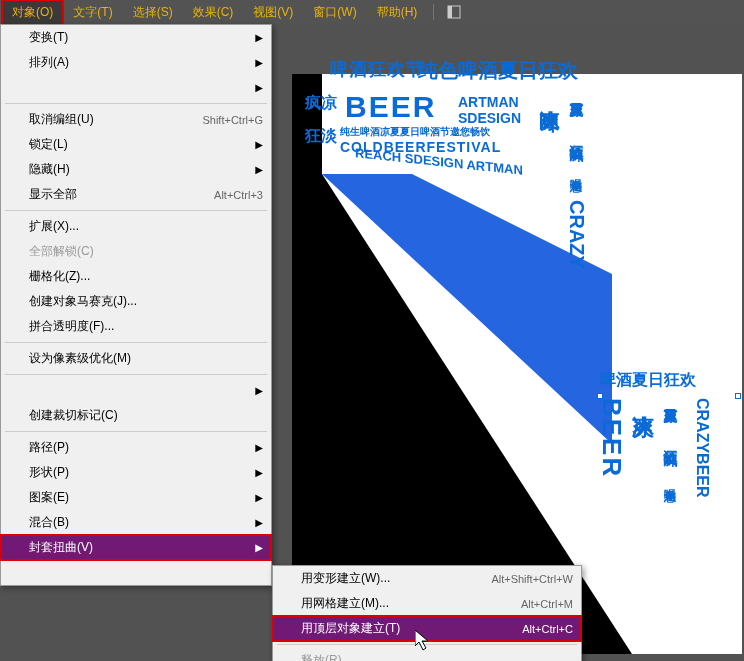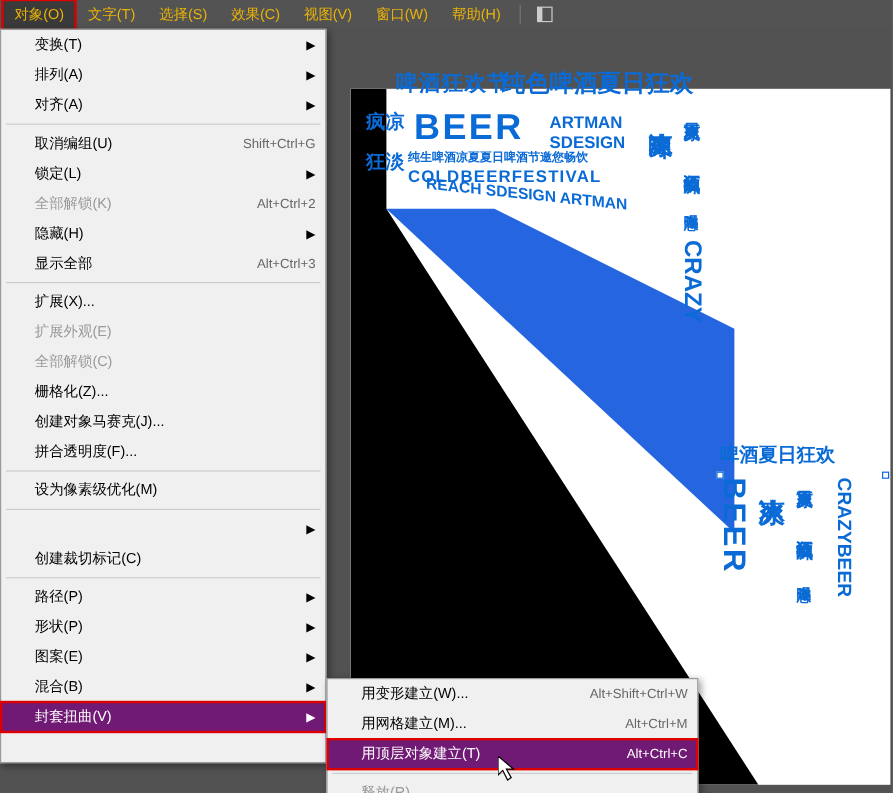--- a/index.html
+++ b/index.html
@@ -190,50 +190,42 @@
 <div class="dropdown">
   <div class="dropdown-item">
       <span class="label">变换(T)</span>
       <span class="arrow">▶</span>
     </div>
   <div class="dropdown-item">
       <span class="label">排列(A)</span>
       <span class="arrow">▶</span>
     </div>
   <div class="dropdown-item">
-      <span class="label">对齐(A)</span>
       <span class="arrow">▶</span>
     </div>
   <div class="dropdown-sep"></div>
   <div class="dropdown-item">
       <span class="label">取消编组(U)</span>
       <span class="shortcut">Shift+Ctrl+G</span>
     </div>
   <div class="dropdown-item">
       <span class="label">锁定(L)</span>
       <span class="arrow">▶</span>
     </div>
-  <div class="dropdown-item disabled">
-      <span class="label">全部解锁(K)</span>
-      <span class="shortcut">Alt+Ctrl+2</span>
-    </div>
   <div class="dropdown-item">
       <span class="label">隐藏(H)</span>
       <span class="arrow">▶</span>
     </div>
   <div class="dropdown-item">
       <span class="label">显示全部</span>
       <span class="shortcut">Alt+Ctrl+3</span>
     </div>
   <div class="dropdown-sep"></div>
   <div class="dropdown-item">
       <span class="label">扩展(X)...</span>
-    </div>
-  <div class="dropdown-item disabled">
-      <span class="label">扩展外观(E)</span>
     </div>
   <div class="dropdown-item disabled">
       <span class="label">全部解锁(C)</span>
     </div>
   <div class="dropdown-item">
       <span class="label">栅格化(Z)...</span>
     </div>
   <div class="dropdown-item">
       <span class="label">创建对象马赛克(J)...</span>
     </div>

